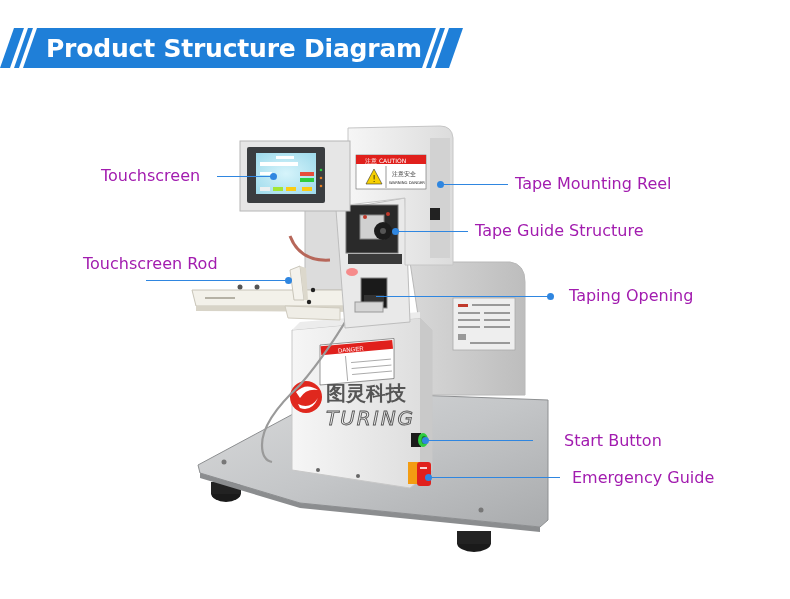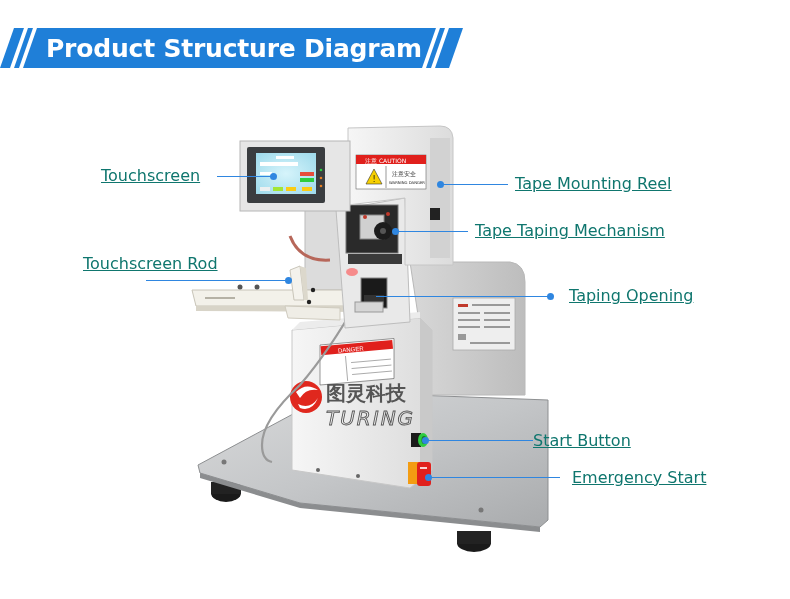--- a/index.html
+++ b/index.html
@@ -1,20 +1,20 @@
 <!DOCTYPE html>
 <html><head>
 <meta charset="utf-8">
 <style>
   html,body{margin:0;padding:0;background:#ffffff;}
   body{width:790px;height:599px;position:relative;overflow:hidden;font-family:"DejaVu Sans","Liberation Sans",sans-serif;}
   .banner{position:absolute;left:0;top:0;width:790px;height:90px;}
   .banner-title{position:absolute;left:46px;top:31px;height:36px;line-height:36px;color:#ffffff;font-weight:bold;font-size:25px;letter-spacing:-0.2px;white-space:nowrap;}
   .stage{position:absolute;left:0;top:0;width:790px;height:599px;}
-  .callout-label{position:absolute;color:#0f766e;font-size:16px;white-space:nowrap;line-height:20px;text-decoration:underline;}
+  .callout-label{position:absolute;color:#a21caf;font-size:16px;white-space:nowrap;line-height:20px;}
   .leader{position:absolute;height:1.5px;background:#2f86e0;}
   .dot{position:absolute;width:7px;height:7px;border-radius:50%;background:#2f86e0;margin-left:-3.5px;margin-top:-3.5px;}
 </style>
 </head>
 <body>
 
 <div class="banner">
   <svg width="790" height="90">
     <polygon points="14,28 463,28 449,68 0,68" fill="#1f7fd8"></polygon>
 
@@ -192,33 +192,33 @@
 
   <div>
     <div class="dot" style="left:440px;top:184px;"></div>
     <div class="leader" style="left:440px;top:183.5px;width:68px;"></div>
     <div class="callout-label" style="left:515px;top:174px;">Tape Mounting Reel</div>
   </div>
 
   <div>
     <div class="dot" style="left:395px;top:231px;"></div>
     <div class="leader" style="left:395px;top:230.5px;width:73px;"></div>
-    <div class="callout-label" style="left:475px;top:221px;">Tape Taping Mechanism</div>
+    <div class="callout-label" style="left:475px;top:221px;">Tape Guide Structure</div>
   </div>
 
   <div>
     <div class="leader" style="left:376px;top:295.5px;width:173px;"></div>
     <div class="dot" style="left:550px;top:296px;"></div>
     <div class="callout-label" style="left:560px;top:286px;margin-left:9px;">Taping Opening</div>
   </div>
 
   <div>
     <div class="dot" style="left:425px;top:440px;"></div>
     <div class="leader" style="left:425px;top:439.5px;width:108px;"></div>
-    <div class="callout-label" style="left:533px;top:431px;text-align:center;">Start Button</div>
+    <div class="callout-label" style="left:564px;top:431px;text-align:center;">Start Button</div>
   </div>
 
   <div>
     <div class="dot" style="left:428px;top:477px;"></div>
     <div class="leader" style="left:428px;top:476.5px;width:132px;"></div>
-    <div class="callout-label" style="left:572px;top:468px;">Emergency Start</div>
+    <div class="callout-label" style="left:572px;top:468px;">Emergency Guide</div>
   </div>
 </div>
 
 </body></html>

